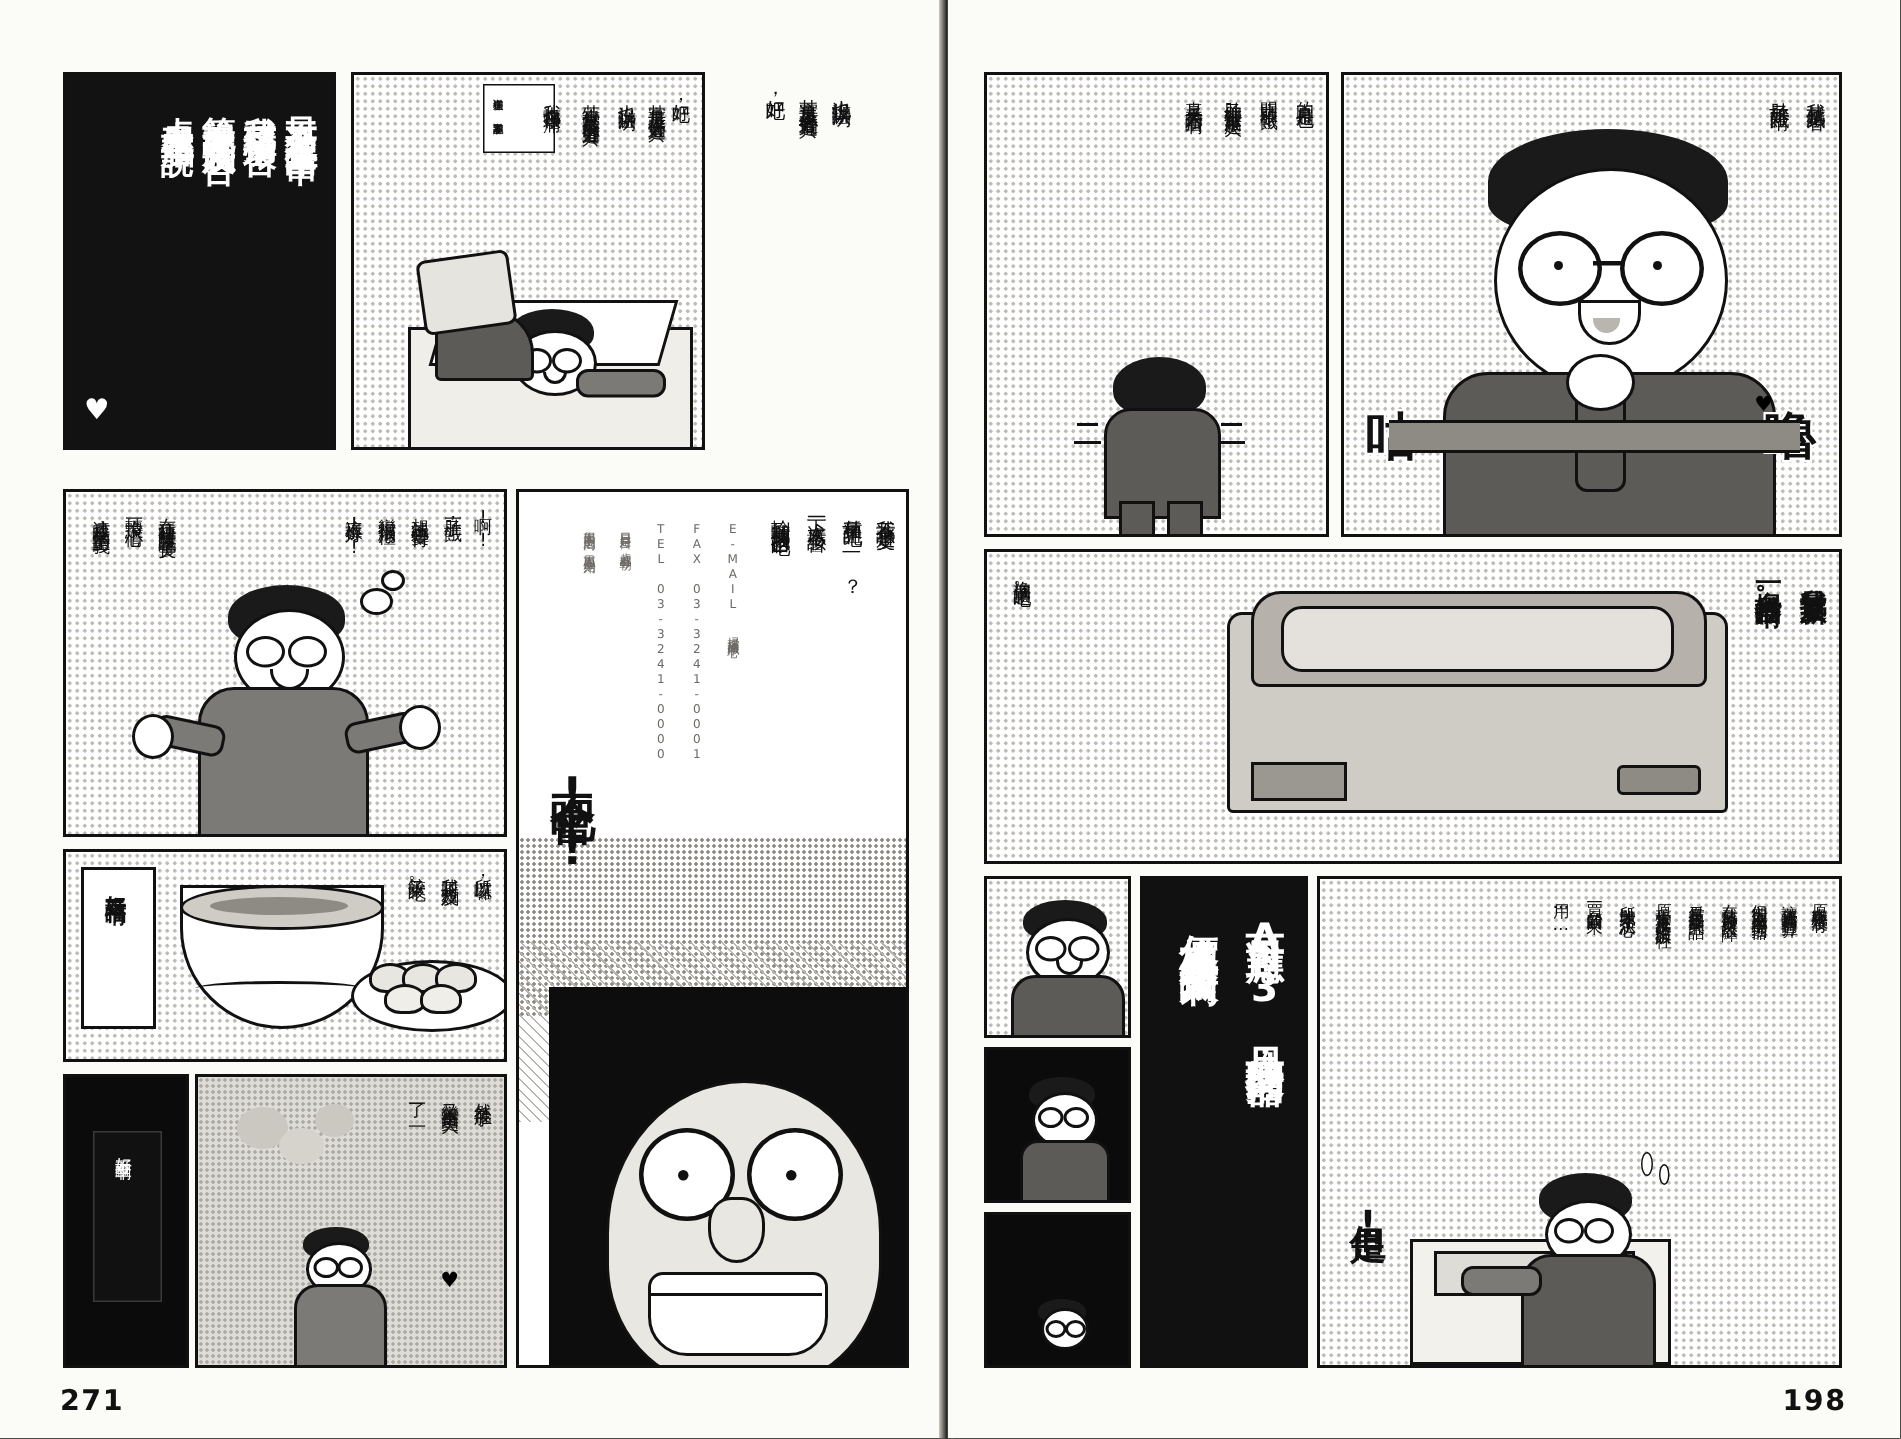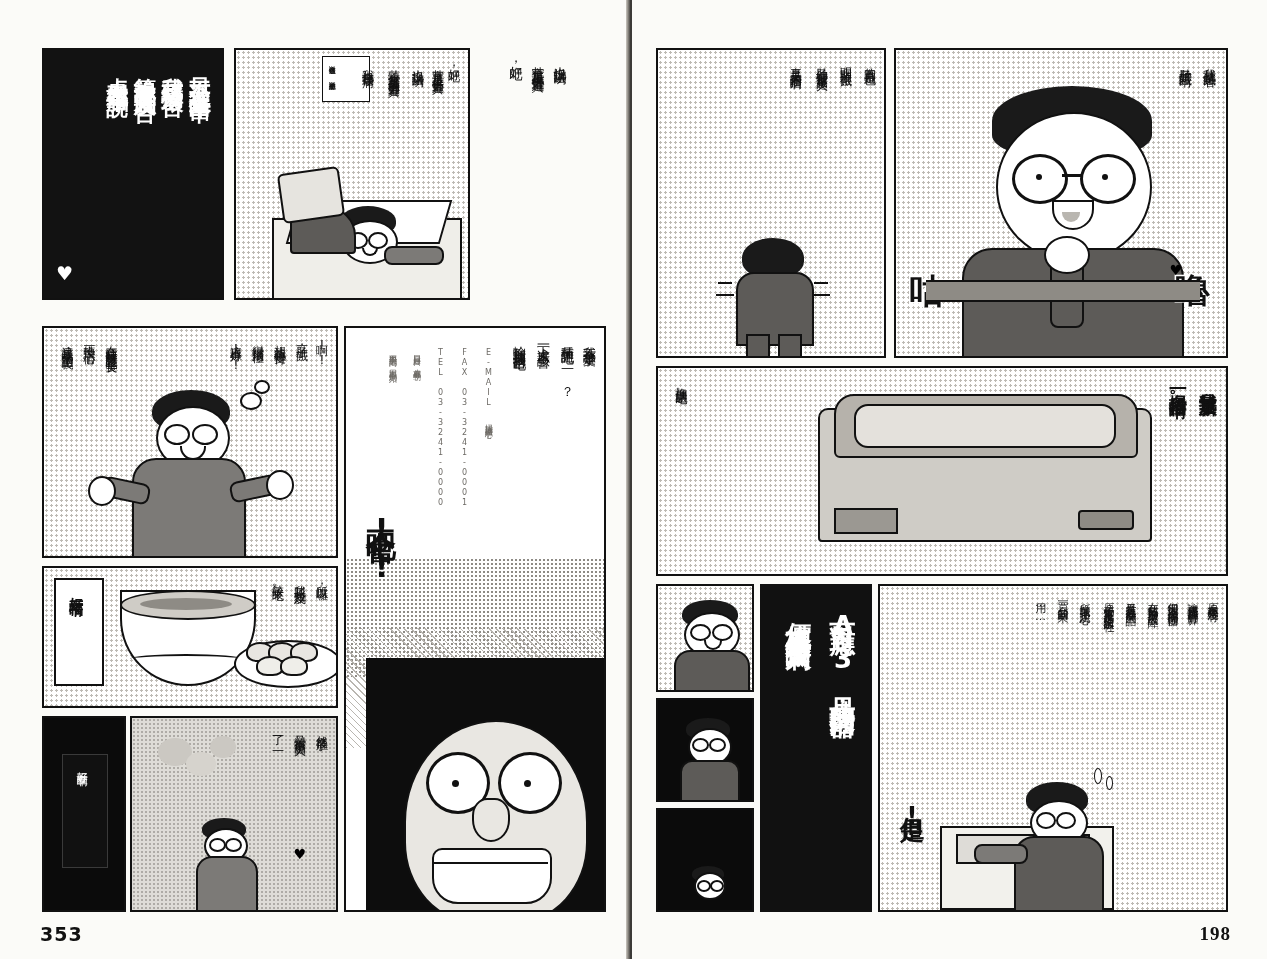--- a/index.html
+++ b/index.html
@@ -5,21 +5,21 @@
   html,body{margin:0;padding:0;background:#000;}
   body{width:1267px;height:959px;font-family:"DejaVu Sans",sans-serif;}
   .spread{position:relative;width:1267px;height:959px;background:#111;overflow:hidden;}
   .page{position:absolute;top:0;height:959px;background:#fbfbf8;}
   .page.left{left:0;width:630px;}
   .page.right{left:632px;width:635px;}
   .gutter{position:absolute;left:626px;top:0;width:10px;height:959px;
     background:linear-gradient(to right,#cdc9c2,#7d7a74,#2b2a28,#7d7a74,#cdc9c2);}
   .pg-num{position:absolute;bottom:14px;font-weight:bold;font-size:19px;color:#111;letter-spacing:1px;}
   .pg-num.l{left:40px;}
-  .pg-num.r{right:36px;font-family:Liberation Serif, serif;}
+  .pg-num.r{right:36px;}
 
   
   .panel{position:absolute;background:#fff;border:2px solid #111;box-sizing:border-box;overflow:hidden;}
   .panel.dark{background:#111;}
   .panel.gray{background:#dedcd7;}
   .panel.black{background:#0b0b0b;}
 
   
   .vtext{writing-mode:vertical-rl;text-orientation:upright;font-family:"DejaVu Sans",sans-serif;
     line-height:1.12;letter-spacing:1.5px;color:#111;}
@@ -213,21 +213,21 @@
       <div class="vtext s12" style="position:absolute;right:52px;top:8px;">了——</div>
       <div style="position:absolute;right:30px;top:128px;font-size:14px;">♥</div>
     </div>
 
     <div class="panel black" style="left:42px;top:716px;width:84px;height:196px;">
       <div style="position:absolute;left:18px;top:36px;width:44px;height:112px;background:#111;border:1px solid #3a3a3a;">
         <div class="vtext s11 w" style="position:absolute;left:12px;top:8px;">好不幸啊—</div>
       </div>
     </div>
 
-    <div class="pg-num l">353</div>
+    <div class="pg-num l">271</div>
   </div>
 
   <div class="gutter"></div>
 
   <div class="page right">
 
     <div class="panel" style="left:262px;top:48px;width:334px;height:310px;">
       <div class="tone" style="position:absolute;inset:0;"></div>
 
       <div class="hair" style="left:96px;top:36px;width:160px;height:70px;border-radius:50% 50% 30% 30%;"></div>

